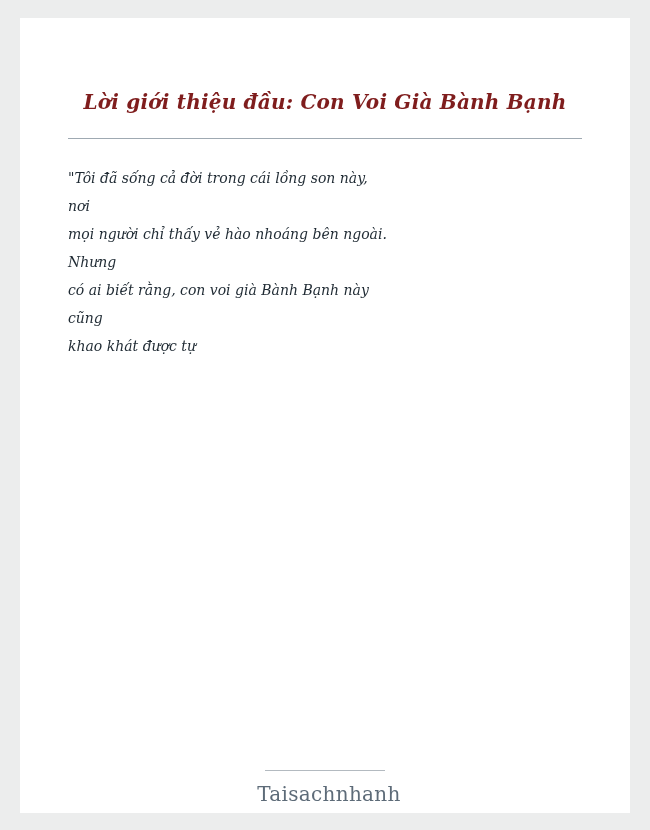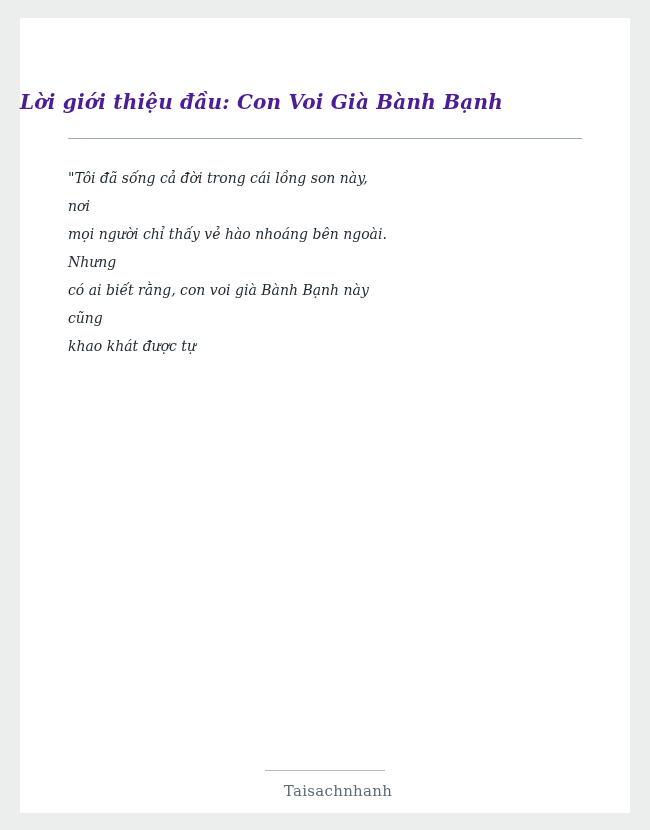--- a/index.html
+++ b/index.html
@@ -20,26 +20,26 @@
     width: 610px;
     height: 795px;
     background: #ffffff;
     box-sizing: border-box;
   }
   .doc-title {
     position: absolute;
     left: 0;
     top: 72px;
     width: 100%;
-    text-align: left;
+    text-align: center;
     font-family: "DejaVu Serif", "Liberation Serif", serif;
     font-style: italic;
     font-weight: 700;
     font-size: 20px;
-    color: #4c1d95;
+    color: #7f1d1d;
     letter-spacing: 0.2px;
   }
   .title-rule {
     position: absolute;
     left: 48px;
     top: 120px;
     width: 514px;
     height: 1px;
     background: #9fa9b2;
   }
@@ -59,26 +59,26 @@
     position: absolute;
     left: 50%;
     transform: translateX(-50%);
     top: 752px;
     width: 120px;
     height: 1px;
     background: #b3bac0;
   }
   .footer-text {
     position: absolute;
-    left: 13px;
+    left: 4px;
     top: 764px;
     width: 100%;
     text-align: center;
     font-family: "DejaVu Serif", "Liberation Serif", serif;
-    font-size: 15px;
+    font-size: 20px;
     color: #5d6b78;
     letter-spacing: 0.3px;
   }
 </style>
 </head>
 <body>
 
 <div class="page">
 
   <div class="doc-title">Lời giới thiệu đầu: Con Voi Già Bành Bạnh</div>

